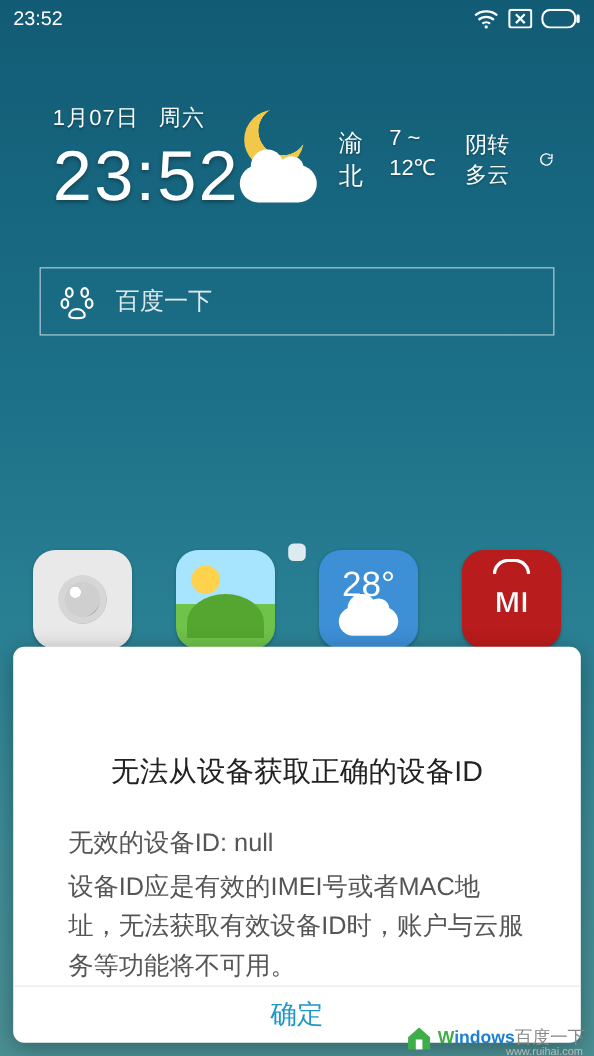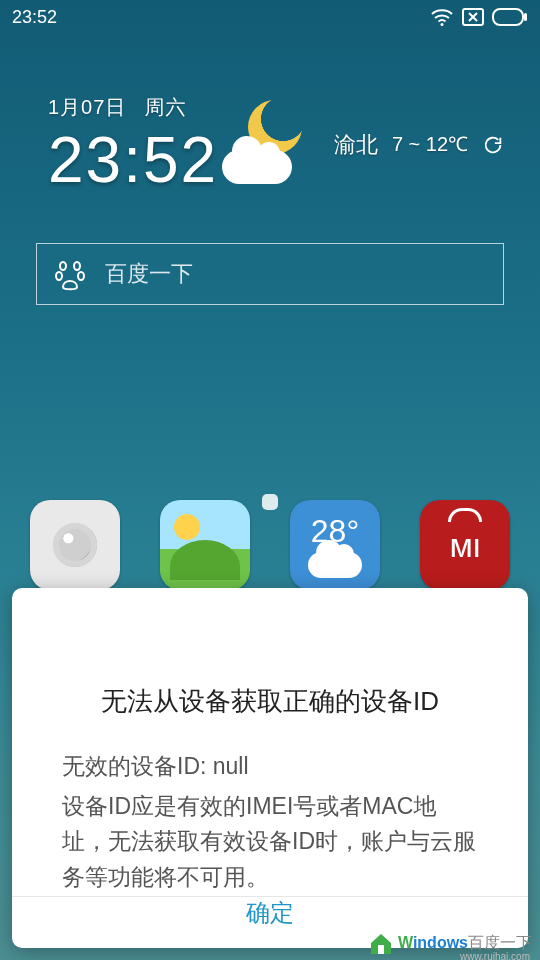--- a/index.html
+++ b/index.html
@@ -51,21 +51,21 @@
   .app-weather .cloud::after { content:""; position:absolute; width:20px; height:20px; background:#fff; border-radius:50%; top:-8px; right:8px; }
   .app-mi { background:#b91c1c; display:flex; align-items:center; justify-content:center; }
   .mi-logo { font-size:34px; font-weight:400; color:#fff; font-family: Arial, sans-serif; letter-spacing:-1px; }
   .mi-bag { position:absolute; top:8px; left:28px; width:34px; height:14px; border:3px solid #fff; border-bottom:none; border-radius:14px 14px 0 0; }
 
   
   .dialog { position:absolute; left:12px; right:12px; bottom:12px; top:588px; background:#fff; border-radius:10px; color:#333; display:flex; flex-direction:column; box-shadow: 0 4px 20px rgba(0,0,0,.3); }
   .dialog-title { text-align:center; font-size:26px; padding:48px 20px 30px 20px; color:#222;margin-top:48px; }
   .dialog-body { padding: 0 50px; font-size:23px; line-height:1.55; color:#555; flex:1; }
   .dialog-body .line1 { margin-bottom:4px; }
-  .dialog-footer { height:84px; border-top:1px solid #e6e6e6; display:flex; justify-content:center; }
+  .dialog-footer { height:84px; border-top:1px solid #e6e6e6; display:flex; align-items:center; justify-content:center; }
   .dialog-ok { font-size:24px; color:#2196c7; }
 
   
   .watermark { position:absolute; right:0; bottom:0; display:flex; align-items:center; gap:4px; padding:4px 8px; font-size:16px; }
   .watermark .w-green { color:#3fae4a; font-weight:700; }
   .watermark .w-blue { color:#1b7fd6; font-weight:700; }
   .watermark .w-gray { color:#888; }
   .watermark .sub { position:absolute; right:10px; bottom:-2px; font-size:10px; color:#bbb; }
 
   
@@ -106,20 +106,21 @@
   </div>
   <div class="weather-side">
     <div class="weather-icon">
       <div class="moon"></div>
         <div class="wcloud"></div>
     </div>
     <div class="weather-text">
       <div class="loc">渝北</div>
       <div>7 ~ 12℃</div>
       <div class="cond">
+        <span>阴转多云</span>
         <svg width="22" height="22" viewBox="0 0 24 24" fill="none" stroke="#fff" stroke-width="2">
           <path d="M20 12a8 8 0 1 1-2.34-5.66"></path>
             <path d="M20 4v6h-6"></path>
         </svg>
       </div>
     </div>
   </div>
 </div>
 
 <div class="search-wrap">

